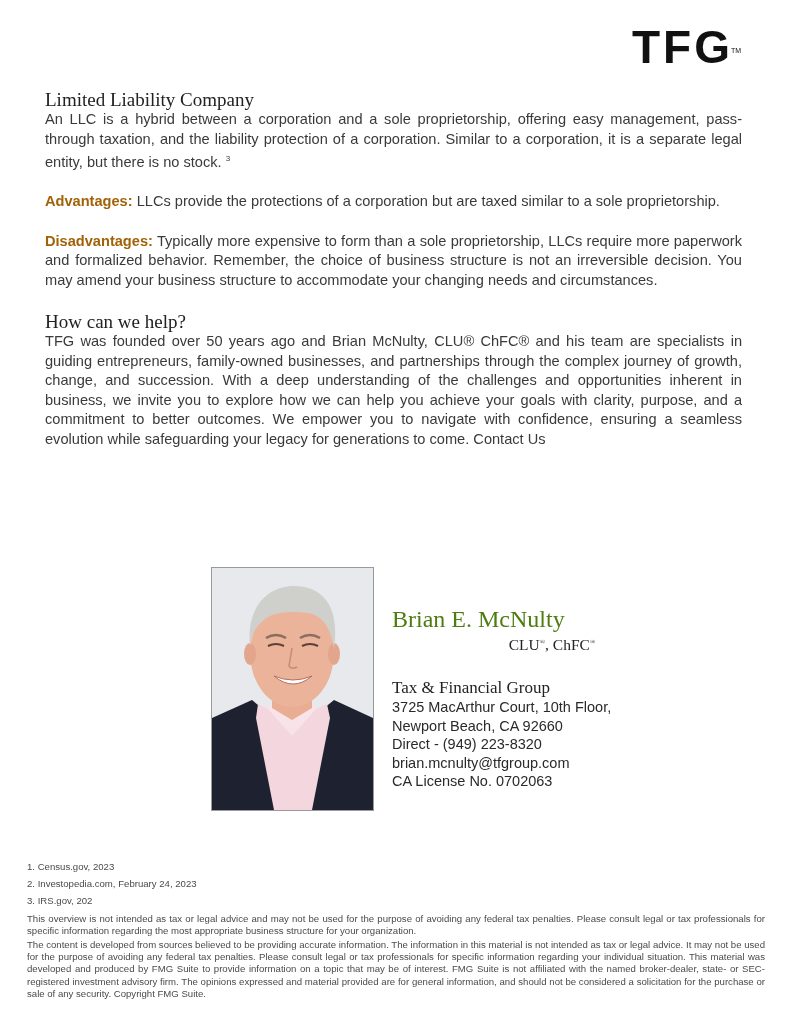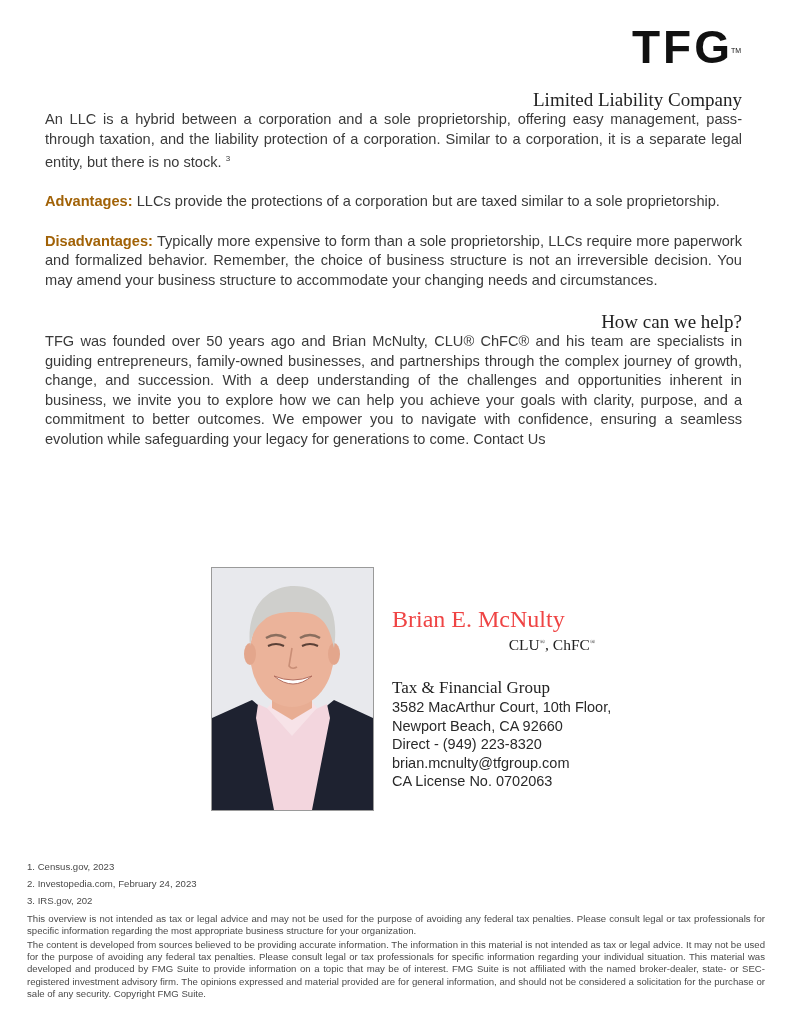--- a/index.html
+++ b/index.html
@@ -2,31 +2,31 @@
 <html><head>
 <meta charset="utf-8">
 <style>
   html, body { margin: 0; padding: 0; background: #ffffff; }
   body { width: 791px; height: 1024px; position: relative; overflow: hidden; color: #2a2a2a; }
 
   .logo { position: absolute; left: 632px; top: 24px; font-family: "Liberation Sans", sans-serif; font-weight: 700; font-size: 46px; letter-spacing: 3px; color: #111; line-height: 46px; }
   .logo .tm { font-size: 7px; font-weight: 400; letter-spacing: 0; vertical-align: bottom; position: relative; top: 4px; margin-left: -2px; }
 
   .content { position: absolute; left: 45px; top: 90px; width: 697px; }
-  .h-serif { font-family: "Liberation Serif", "DejaVu Serif", serif; font-size: 19px; color: #222; line-height: 20px; margin: 0; font-weight: 400; text-align: right; }
+  .h-serif { font-family: "Liberation Serif", "DejaVu Serif", serif; font-size: 19px; color: #222; line-height: 20px; margin: 0; font-weight: 400; }
   .para { font-family: "Liberation Sans", sans-serif; font-size: 14.6px; line-height: 19.5px; color: #3a3a3a; text-align: justify; margin: 0; }
   .para b { color: #a16207; font-weight: 700; }
   .sup { font-size: 8px; vertical-align: super; }
   .gap { height: 20px; }
   .gap-lg { height: 22px; }
 
   .photo { position: absolute; left: 211px; top: 567px; width: 161px; height: 242px; border: 1px solid #9a9a9a; background: #e9eaee; overflow: hidden; }
 
   .card { position: absolute; left: 392px; top: 605px; width: 320px; }
-  .card .name { font-family: "Liberation Serif", serif; font-size: 24px; color: #ef4444; line-height: 28px; }
+  .card .name { font-family: "Liberation Serif", serif; font-size: 24px; color: #4d7c0f; line-height: 28px; }
   .card .cred { font-family: "Liberation Serif", serif; font-size: 15.5px; color: #222; line-height: 19px; text-align: center; }
   .card .cred .r { font-size: 7px; vertical-align: super; }
   .card .role { font-family: "Liberation Serif", serif; font-size: 17px; color: #222; line-height: 20px; }
   .card .firm { font-family: "Liberation Serif", serif; font-size: 17px; color: #222; line-height: 20px; margin-top: 24px; }
   .card .line { font-family: "Liberation Sans", sans-serif; font-size: 14.5px; color: #2a2a2a; line-height: 18.5px; }
 
   .foot { position: absolute; left: 22px; width: 748px; font-family: "Liberation Sans", sans-serif; font-size: 9.6px; line-height: 12.2px; color: #4a4a4a; }
   .foot.a { top: 856px; }
   .foot.b { top: 934px; text-align: justify; }
   .foot p { margin: 5px; }
@@ -76,21 +76,21 @@
     <path d="M80 80 L77 98 Q80 102 85 99" stroke="#c98e76" stroke-width="1.6" fill="none"></path>
 
     <path d="M62 108 Q81 124 100 108 Q81 116 62 108 Z" fill="#ffffff" stroke="#b36f60" stroke-width="1"></path>
   </svg>
 </div>
 
 <div class="card">
   <div class="name">Brian E. McNulty</div>
   <div class="cred"><span>CLU</span><span class="r">®</span><span>, ChFC</span><span class="r">®</span></div>
   <div class="firm">Tax &amp; Financial Group</div>
-  <div class="line">3582 MacArthur Court, 10th Floor,</div>
+  <div class="line">3725 MacArthur Court, 10th Floor,</div>
   <div class="line">Newport Beach, CA 92660</div>
   <div class="line">Direct - (949) 223-8320</div>
   <div class="line">brian.mcnulty@tfgroup.com</div>
   <div class="line">CA License No. 0702063</div>
 </div>
 
 <div class="foot a">
   <p>1. Census.gov, 2023</p>
   <p>2. Investopedia.com, February 24, 2023</p>
   <p>3. IRS.gov, 202</p>

